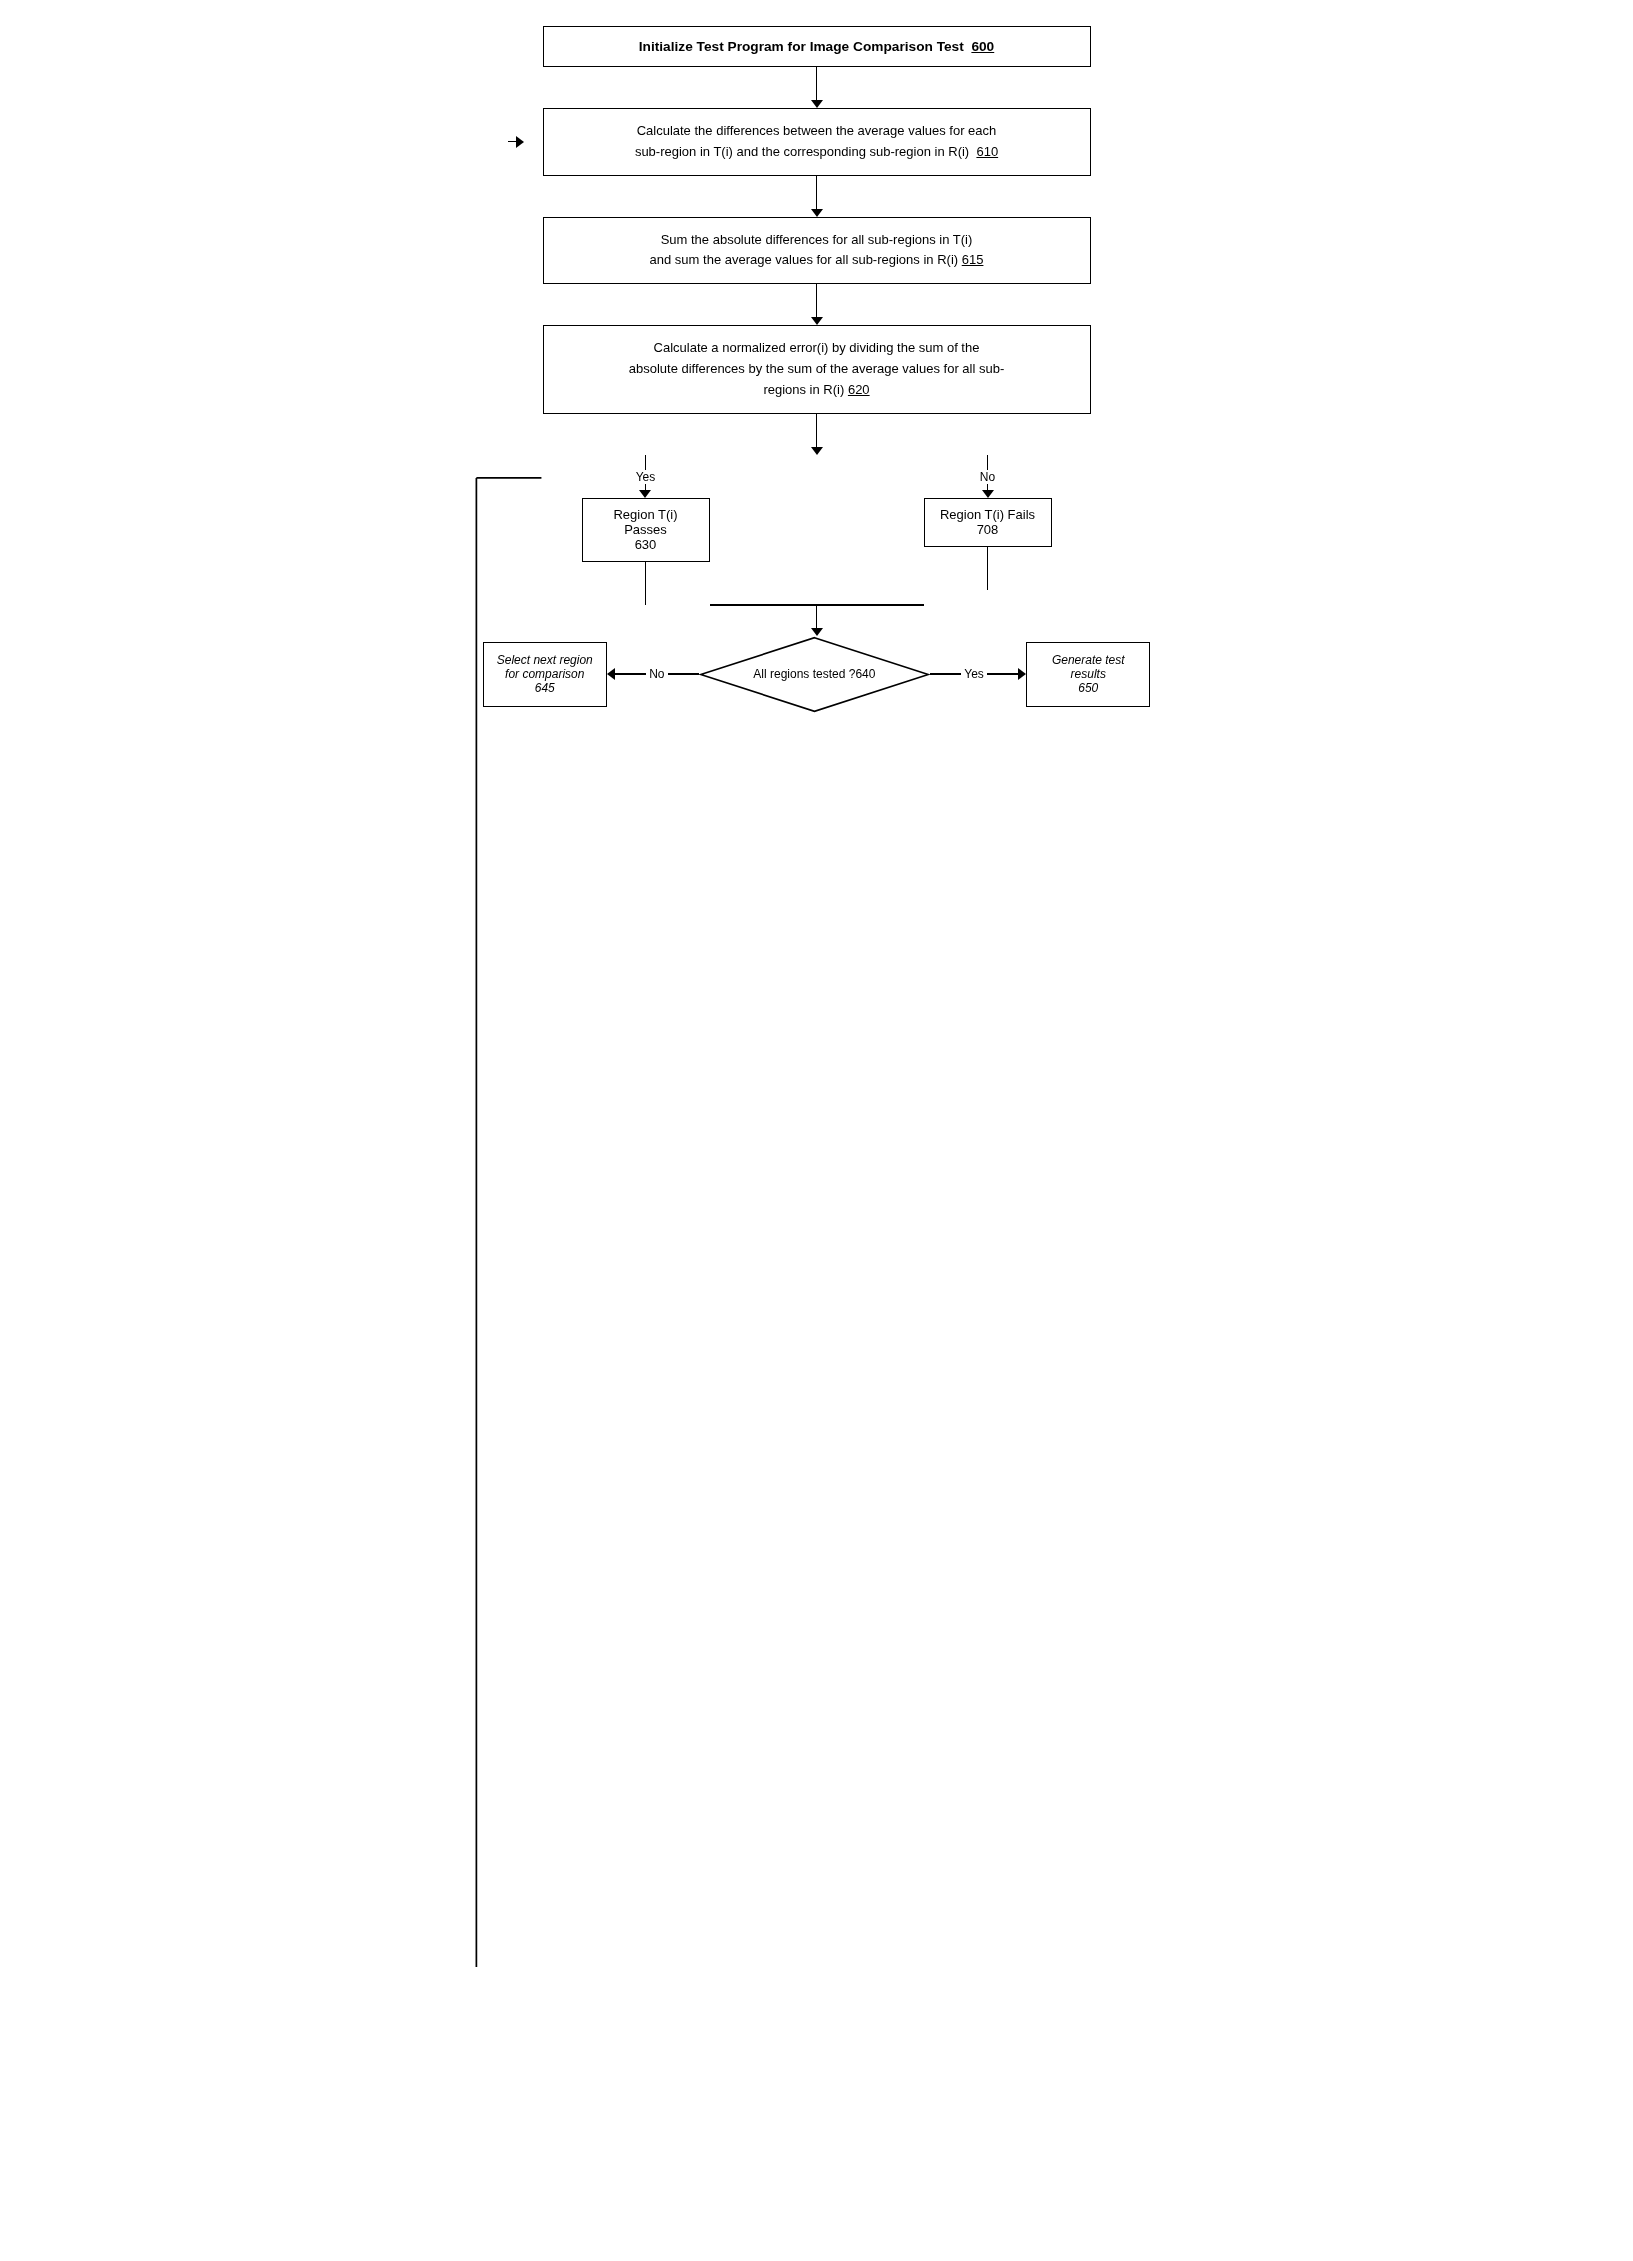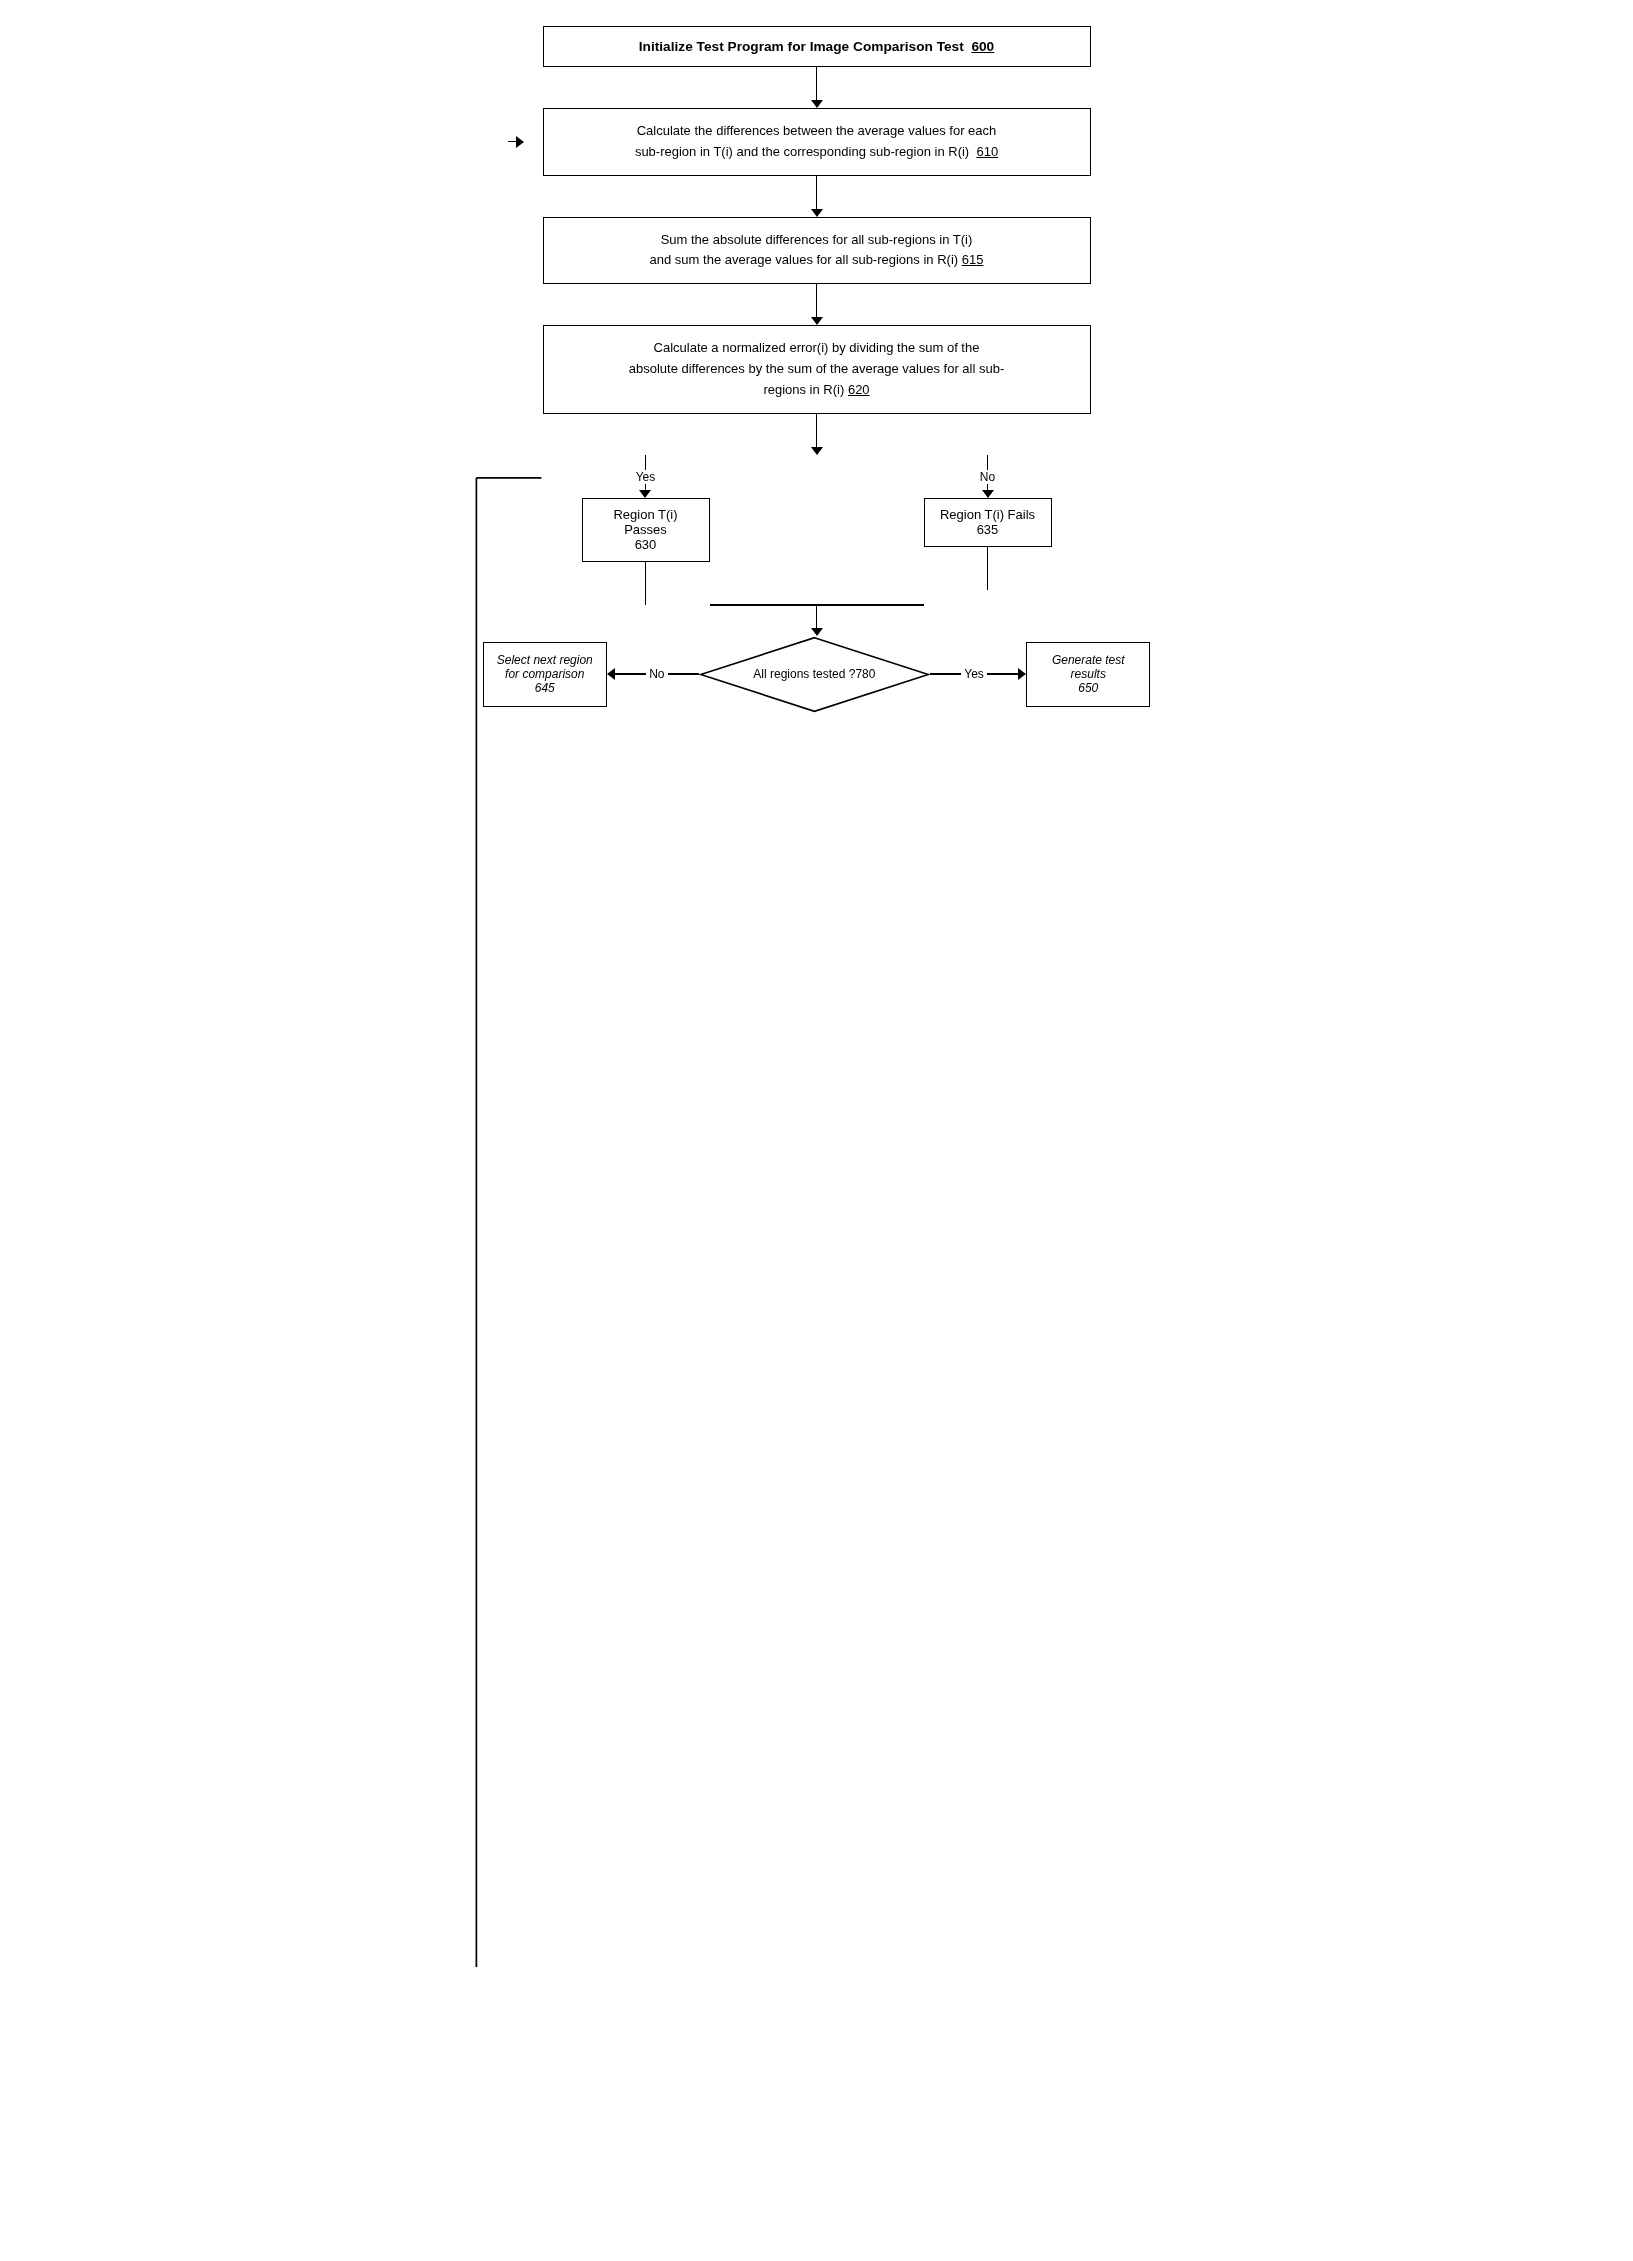--- a/index.html
+++ b/index.html
@@ -176,21 +176,21 @@
       <div style="display:flex; flex-direction:column; align-items:center; width:171px;">
         <div style="display:flex; flex-direction:column; align-items:center; height:43px;">
           <div style="width:1.7px; height:15.4px; background:#000;"></div>
           <div style="font-size:12px;">No</div>
           <div style="width:1.7px; flex:1; background:#000;"></div>
           <div class="arrow-head-down"></div>
         </div>
 
         <div class="small-box" style="width:128px;">
           <span>Region T(i) Fails</span><br>
-          <span class="step-id">635</span>
+          <span class="step-id">708</span>
         </div>
 
         <div style="width:1.7px; height:43px; background:#000;"></div>
       </div>
     </div>
 
     <div style="width:548px; position:relative; height:0;">
 
       <div style="position:absolute; top:-0.9px; left:calc(50% - 171px + 64px); width:214px; height:1.7px; background:#000;"></div>
     </div>
@@ -217,21 +217,21 @@
       <div style="font-size:12px; margin: 0 3.4px;">No</div>
       <div style="height:1.7px; width:31px; background:#000;"></div>
     </div>
 
     <div style="display:flex; flex-direction:column; align-items:center;">
       <div class="diamond" style="width:231px; height:77px;">
         <svg width="231" height="77" viewBox="0 0 270 90">
           <polygon points="135,2 268,45 135,88 2,45" fill="white" stroke="black" stroke-width="2"></polygon>
         </svg>
         <div class="diamond-inner" style="font-size:12px; padding:0 34px; text-align:center;">
-          All regions tested ?<br><span class="step-id">780</span>
+          All regions tested ?<br><span class="step-id">640</span>
         </div>
       </div>
     </div>
 
     <div style="display:flex; flex-direction:row; align-items:center; height:34px;">
       <div style="height:1.7px; width:31px; background:#000;"></div>
       <div style="font-size:12px; margin: 0 3.4px;">Yes</div>
       <div style="height:1.7px; width:31px; background:#000;"></div>
       <div style="width:0; height:0; border-top:6px solid transparent; border-bottom:6px solid transparent; border-left:8.6px solid #000;"></div>
     </div>

